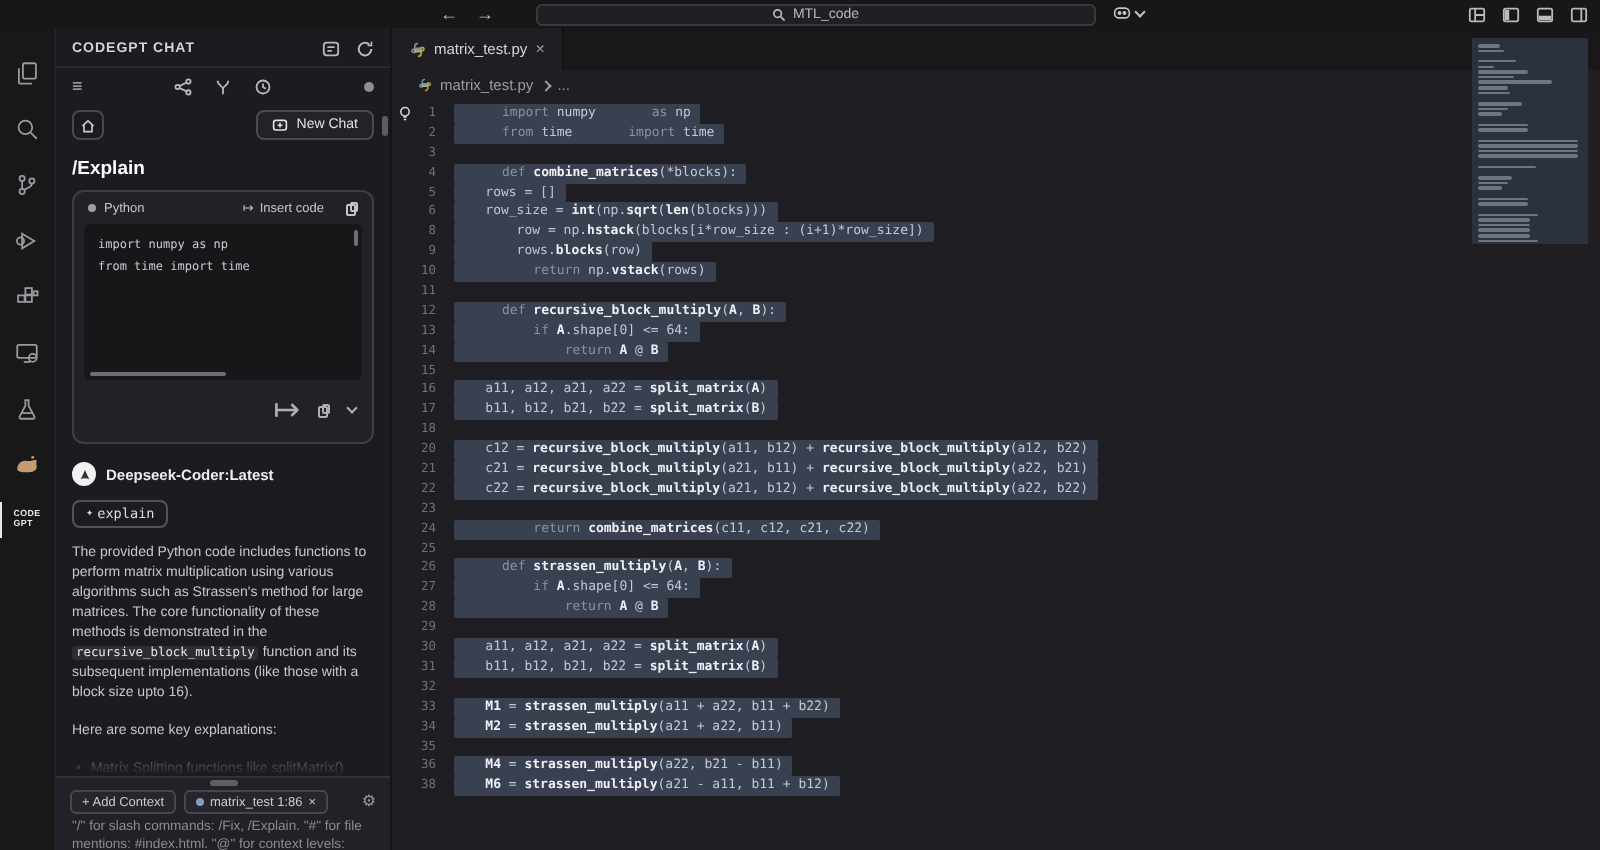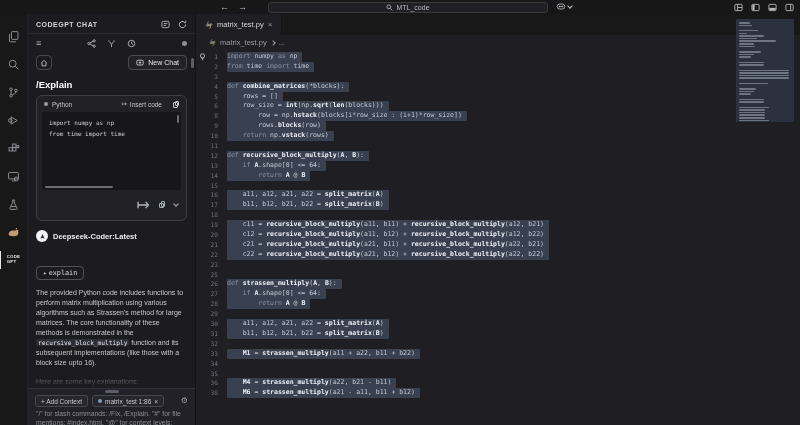--- a/index.html
+++ b/index.html
@@ -46,21 +46,21 @@
   .codebox{margin:0 5px;background:#17171a;border-radius:3px;min-height:40px;position:relative;
            padding:6px 7px 9px;font-family:"DejaVu Sans Mono",monospace;font-size:6px;line-height:10.5px;color:#c9cdd3;
            white-space:pre;overflow:hidden;}
   .vthumb{position:absolute;right:2px;top:3px;width:2.5px;height:8px;border-radius:2px;background:#6d6d75;}
   .hthumb{position:absolute;left:3px;bottom:2px;width:68px;height:2.5px;border-radius:2px;background:#6d6d75;}
   .card-f{display:flex;justify-content:flex-end;align-items:center;gap:9px;padding:5px 8px 6px;color:#aab0b8;}
   
   .msgrow{display:flex;align-items:center;gap:5px;margin:9px 8px 0;}
   .avatar{width:12px;height:12px;border-radius:50%;background:#f2f2f2;display:flex;align-items:center;justify-content:center;}
   .model{font-size:7.5px;font-weight:700;color:#ececf0;}
-  .cmdchip{display:inline-flex;align-items:flex-start;gap:2px;margin:24px 8px 0;border:1px solid #52525c;border-radius:4px;
+  .cmdchip{display:inline-flex;align-items:flex-start;gap:2px;margin:7px 8px 0;border:1px solid #52525c;border-radius:4px;
            padding:2px 6px;font-family:"DejaVu Sans Mono",monospace;font-size:6.8px;color:#dcdce2;}
   .para{margin:8px 8px 0;font-size:7px;line-height:10px;color:#c6c6cc;}
   .icode{font-family:"DejaVu Sans Mono",monospace;font-size:6.2px;background:#2d2d35;border-radius:2px;
          padding:0 2px;color:#e4e4e9;}
   .bullet{display:flex;gap:5px;margin:9px 8px 0 10px;}
   .bdot{color:#9a9aa2;font-size:7px;line-height:10px;}
   .fade{position:absolute;left:0;right:0;bottom:37px;height:20px;
         background:linear-gradient(rgba(28,28,32,0),#1c1c20);}
   
   .dock{position:absolute;left:0;right:0;bottom:0;height:37px;background:#212127;border-top:1px solid #32323a;}
@@ -76,21 +76,21 @@
   .tab{background:#1f1f23;display:flex;align-items:center;gap:4px;padding:0 9px;font-size:7.5px;color:#d6d6da;
        border-right:1px solid #121214;}
   .tab .close{color:#9a9aa0;font-size:8px;}
   .ed-actions{margin-left:auto;display:flex;align-items:center;gap:8px;padding-right:9px;color:#c3c3ca;}
   .crumbs{height:15px;display:flex;align-items:center;gap:4px;padding-left:13px;font-size:7.5px;color:#9b9ba3;}
   .code{position:relative;padding-top:2px;font-family:"DejaVu Sans Mono",monospace;font-size:6.5px;line-height:9.9px;}
   .cl{display:flex;height:9.9px;white-space:pre;}
   .gut{width:31px;flex:none;text-align:right;padding-right:9px;color:#6d7280;font-size:6.2px;}
   .sel{background:#394050;display:inline-block;padding-right:5px;border-radius:1px;color:#c3c9d2;}
   .sel.stub{min-width:4px;}
-  .kw{font-style:normal;color:#8b92a0;}
+  .kw{font-style:normal;color:#8b92a0;margin-left:24px;}
   .fn{font-style:normal;color:#edf0f5;font-weight:700;}
   .bulb{position:absolute;left:3px;top:3px;color:#d9d9cf;}
   .minimap{position:absolute;top:5px;right:6px;width:58px;height:103px;background:#2c313f;padding:3px 2px 0 3px;}
   .mm-bar{height:1.5px;margin-bottom:1.15px;background:#79808e;border-radius:1px;opacity:.85;}
   .chev{display:inline-block;width:4px;height:4px;border-right:1px solid currentColor;border-bottom:1px solid currentColor;
         transform:rotate(45deg);margin-top:-2px;}
   .cpy{position:relative;width:6px;height:7px;}
   .cpy i{position:absolute;width:4.5px;height:5.5px;border:1px solid currentColor;border-radius:1px;}
   .cpy i:first-child{left:0;bottom:0;}
   .cpy i:last-child{right:0;top:0;background:transparent;}
@@ -411,35 +411,35 @@
           <div class="cl"><span class="gut">9</span><span class="txt"><span class="sel">        rows.<i class="fn">blocks</i>(row)</span></span></div>
           <div class="cl"><span class="gut">10</span><span class="txt"><span class="sel">    <i class="kw">return</i> np.<i class="fn">vstack</i>(rows)</span></span></div>
           <div class="cl"><span class="gut">11</span><span class="txt"><span class="sel stub"></span></span></div>
           <div class="cl"><span class="gut">12</span><span class="txt"><span class="sel"><i class="kw">def</i> <i class="fn">recursive_block_multiply</i>(<i class="fn">A</i>, <i class="fn">B</i>):</span></span></div>
           <div class="cl"><span class="gut">13</span><span class="txt"><span class="sel">    <i class="kw">if</i> <i class="fn">A</i>.shape[0] &lt;= 64:</span></span></div>
           <div class="cl"><span class="gut">14</span><span class="txt"><span class="sel">        <i class="kw">return</i> <i class="fn">A</i> @ <i class="fn">B</i></span></span></div>
           <div class="cl"><span class="gut">15</span><span class="txt"><span class="sel stub"></span></span></div>
           <div class="cl"><span class="gut">16</span><span class="txt"><span class="sel">    a11, a12, a21, a22 = <i class="fn">split_matrix</i>(<i class="fn">A</i>)</span></span></div>
           <div class="cl"><span class="gut">17</span><span class="txt"><span class="sel">    b11, b12, b21, b22 = <i class="fn">split_matrix</i>(<i class="fn">B</i>)</span></span></div>
           <div class="cl"><span class="gut">18</span><span class="txt"><span class="sel stub"></span></span></div>
-          <div class="cl"><span class="gut">19</span><span class="txt"><span class="sel">    c11 = <i class="fn">recursive_block_multiply</i>(a11, b11) + <i class="fn">recursive_block_multiply</i>(a12, b21)</span></span></div>
           <div class="cl"><span class="gut">20</span><span class="txt"><span class="sel">    c12 = <i class="fn">recursive_block_multiply</i>(a11, b12) + <i class="fn">recursive_block_multiply</i>(a12, b22)</span></span></div>
           <div class="cl"><span class="gut">21</span><span class="txt"><span class="sel">    c21 = <i class="fn">recursive_block_multiply</i>(a21, b11) + <i class="fn">recursive_block_multiply</i>(a22, b21)</span></span></div>
           <div class="cl"><span class="gut">22</span><span class="txt"><span class="sel">    c22 = <i class="fn">recursive_block_multiply</i>(a21, b12) + <i class="fn">recursive_block_multiply</i>(a22, b22)</span></span></div>
           <div class="cl"><span class="gut">23</span><span class="txt"><span class="sel stub"></span></span></div>
+          <div class="cl"><span class="gut">24</span><span class="txt"><span class="sel">    <i class="kw">return</i> <i class="fn">combine_matrices</i>(c11, c12, c21, c22)</span></span></div>
           <div class="cl"><span class="gut">25</span><span class="txt"><span class="sel stub"></span></span></div>
           <div class="cl"><span class="gut">26</span><span class="txt"><span class="sel"><i class="kw">def</i> <i class="fn">strassen_multiply</i>(<i class="fn">A</i>, <i class="fn">B</i>):</span></span></div>
           <div class="cl"><span class="gut">27</span><span class="txt"><span class="sel">    <i class="kw">if</i> <i class="fn">A</i>.shape[0] &lt;= 64:</span></span></div>
           <div class="cl"><span class="gut">28</span><span class="txt"><span class="sel">        <i class="kw">return</i> <i class="fn">A</i> @ <i class="fn">B</i></span></span></div>
           <div class="cl"><span class="gut">29</span><span class="txt"><span class="sel stub"></span></span></div>
           <div class="cl"><span class="gut">30</span><span class="txt"><span class="sel">    a11, a12, a21, a22 = <i class="fn">split_matrix</i>(<i class="fn">A</i>)</span></span></div>
           <div class="cl"><span class="gut">31</span><span class="txt"><span class="sel">    b11, b12, b21, b22 = <i class="fn">split_matrix</i>(<i class="fn">B</i>)</span></span></div>
           <div class="cl"><span class="gut">32</span><span class="txt"><span class="sel stub"></span></span></div>
           <div class="cl"><span class="gut">33</span><span class="txt"><span class="sel">    <i class="fn">M1</i> = <i class="fn">strassen_multiply</i>(a11 + a22, b11 + b22)</span></span></div>
-          <div class="cl"><span class="gut">34</span></div>
+          <div class="cl"><span class="gut">34</span><span class="txt"><span class="sel">    <i class="fn">M2</i> = <i class="fn">strassen_multiply</i>(a21 + a22, b11)</span></span></div>
           <div class="cl"><span class="gut">35</span></div>
           <div class="cl"><span class="gut">36</span><span class="txt"><span class="sel">    <i class="fn">M4</i> = <i class="fn">strassen_multiply</i>(a22, b21 - b11)</span></span></div>
           <div class="cl"><span class="gut">38</span><span class="txt"><span class="sel">    <i class="fn">M6</i> = <i class="fn">strassen_multiply</i>(a21 - a11, b11 + b12)</span></span></div>
         </div>
       <div class="minimap" id="minimap">
           <div class="mm-bar" style="width:11px;"></div>
           <div class="mm-bar" style="width:13px;"></div>
           <div class="mm-bar" style="width:0px;opacity:0;"></div>
           <div class="mm-bar" style="width:19px;"></div>
           <div class="mm-bar" style="width:8px;"></div>

